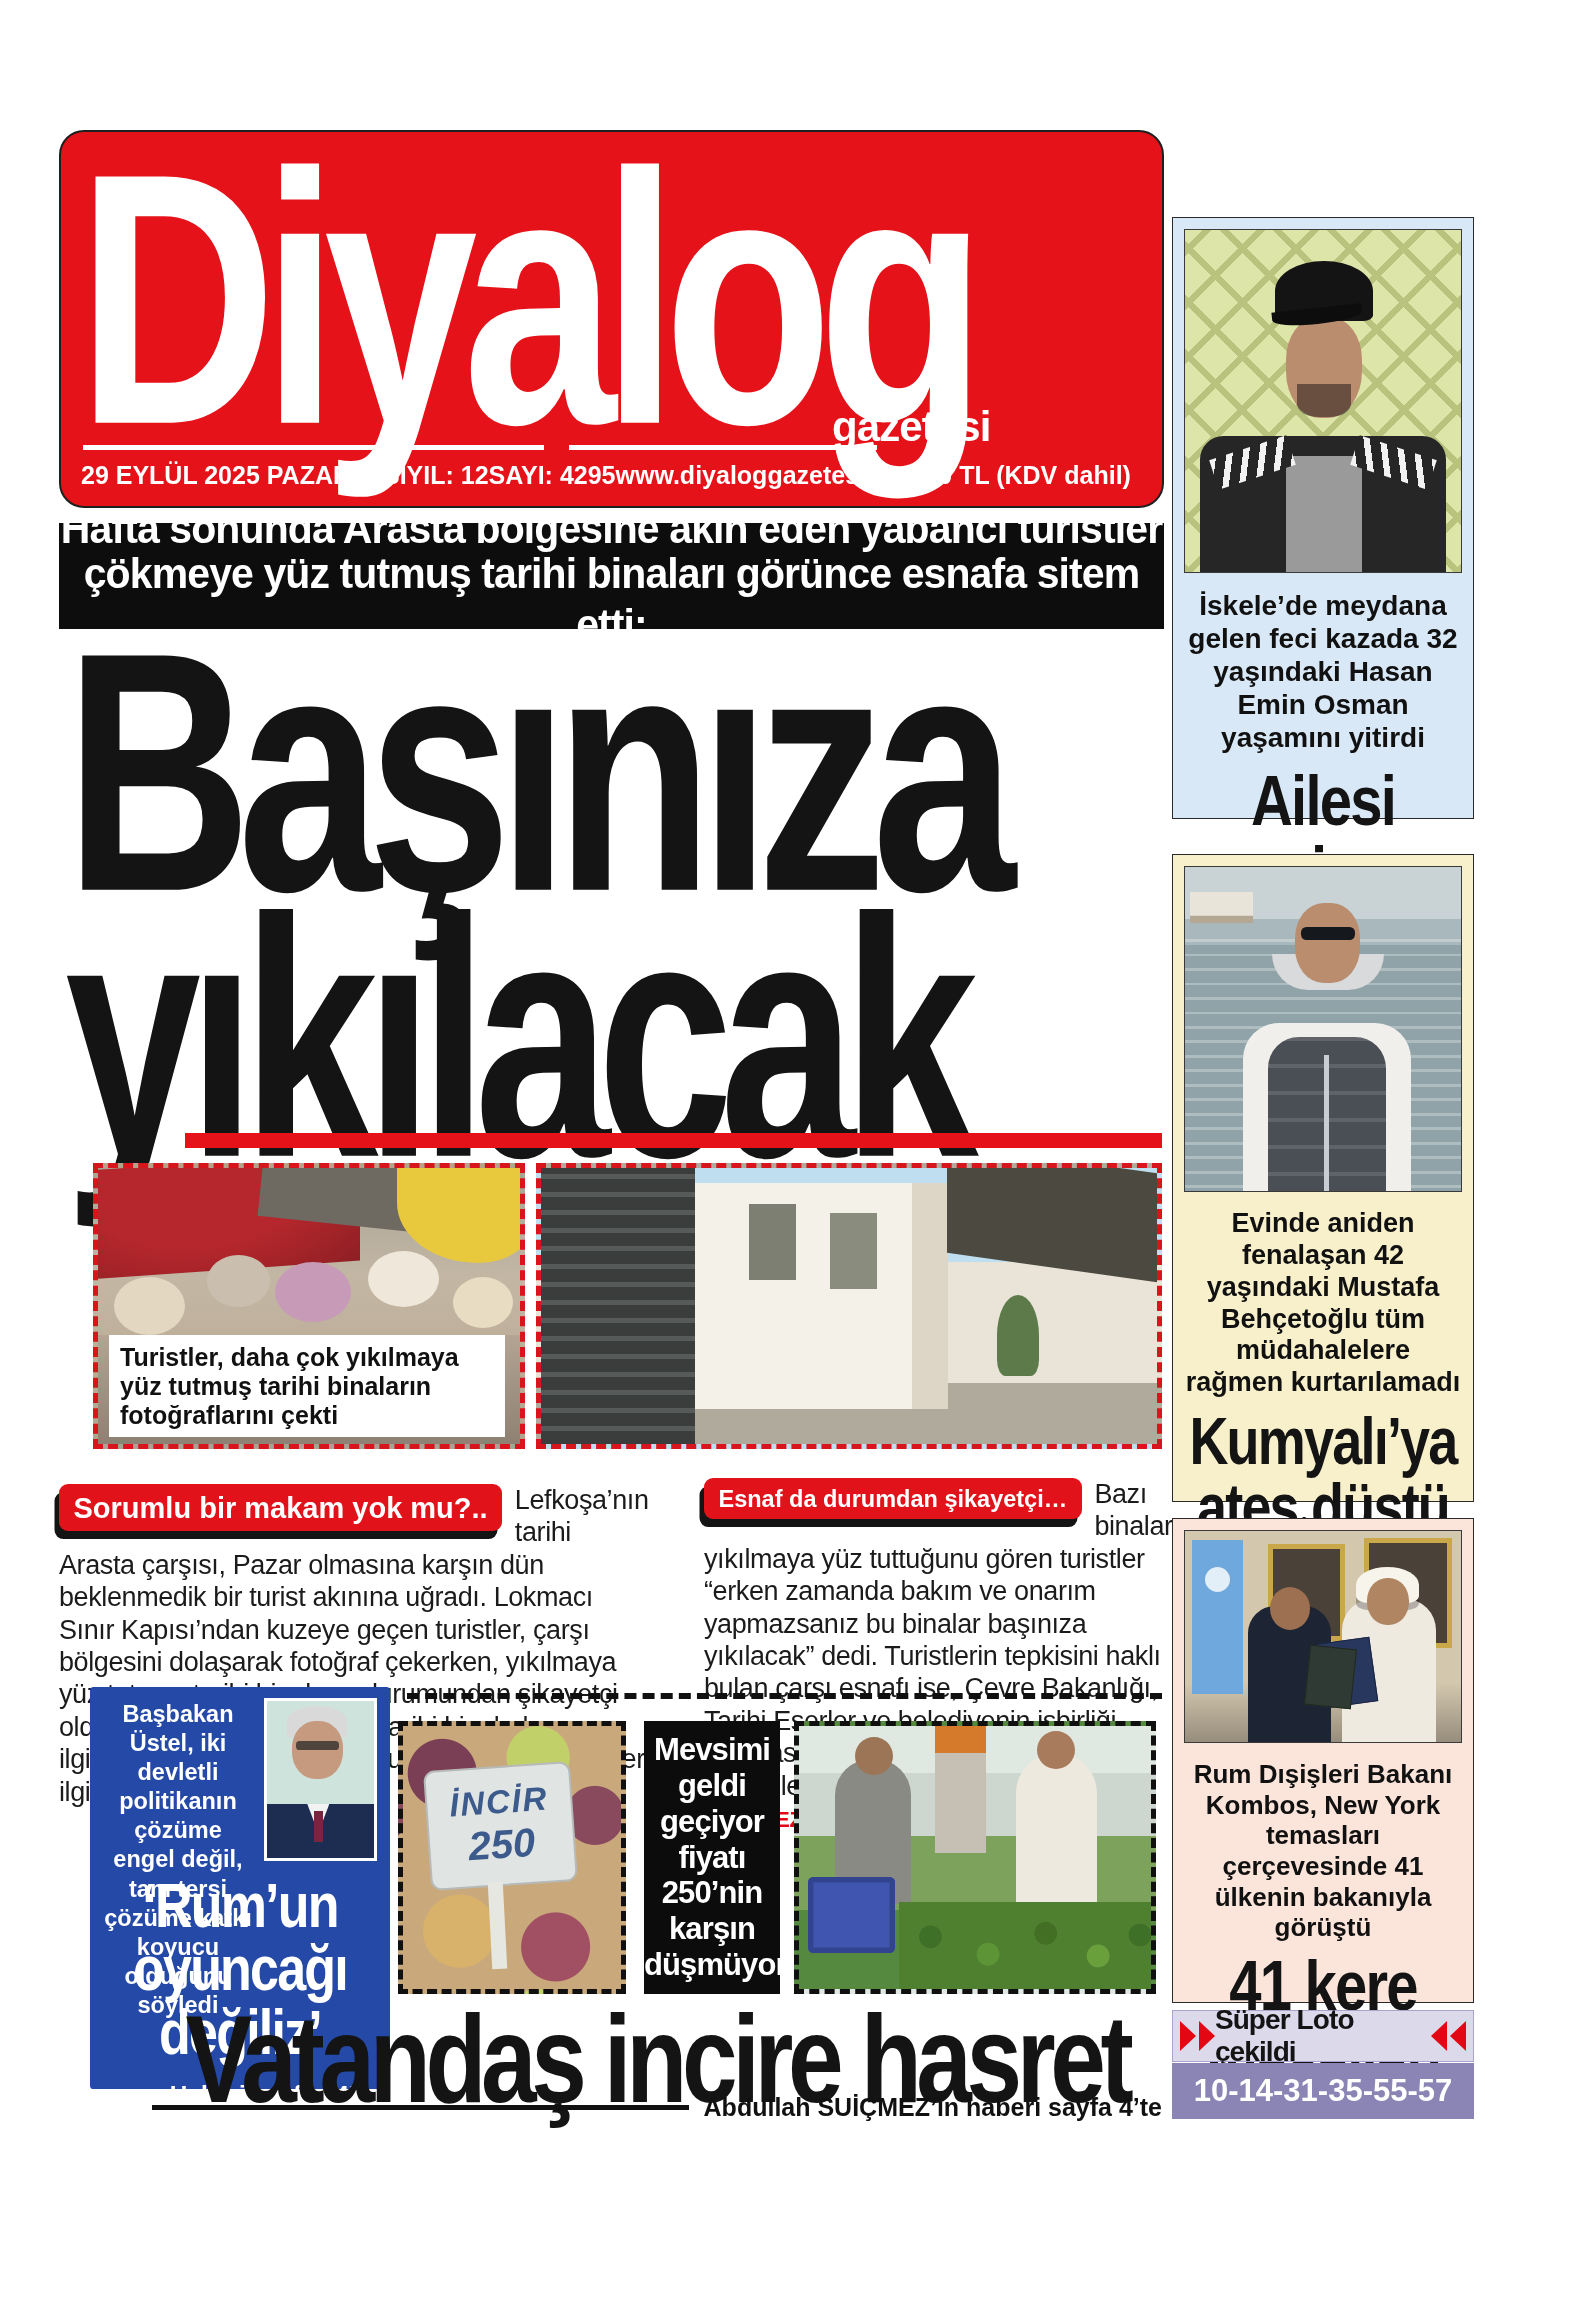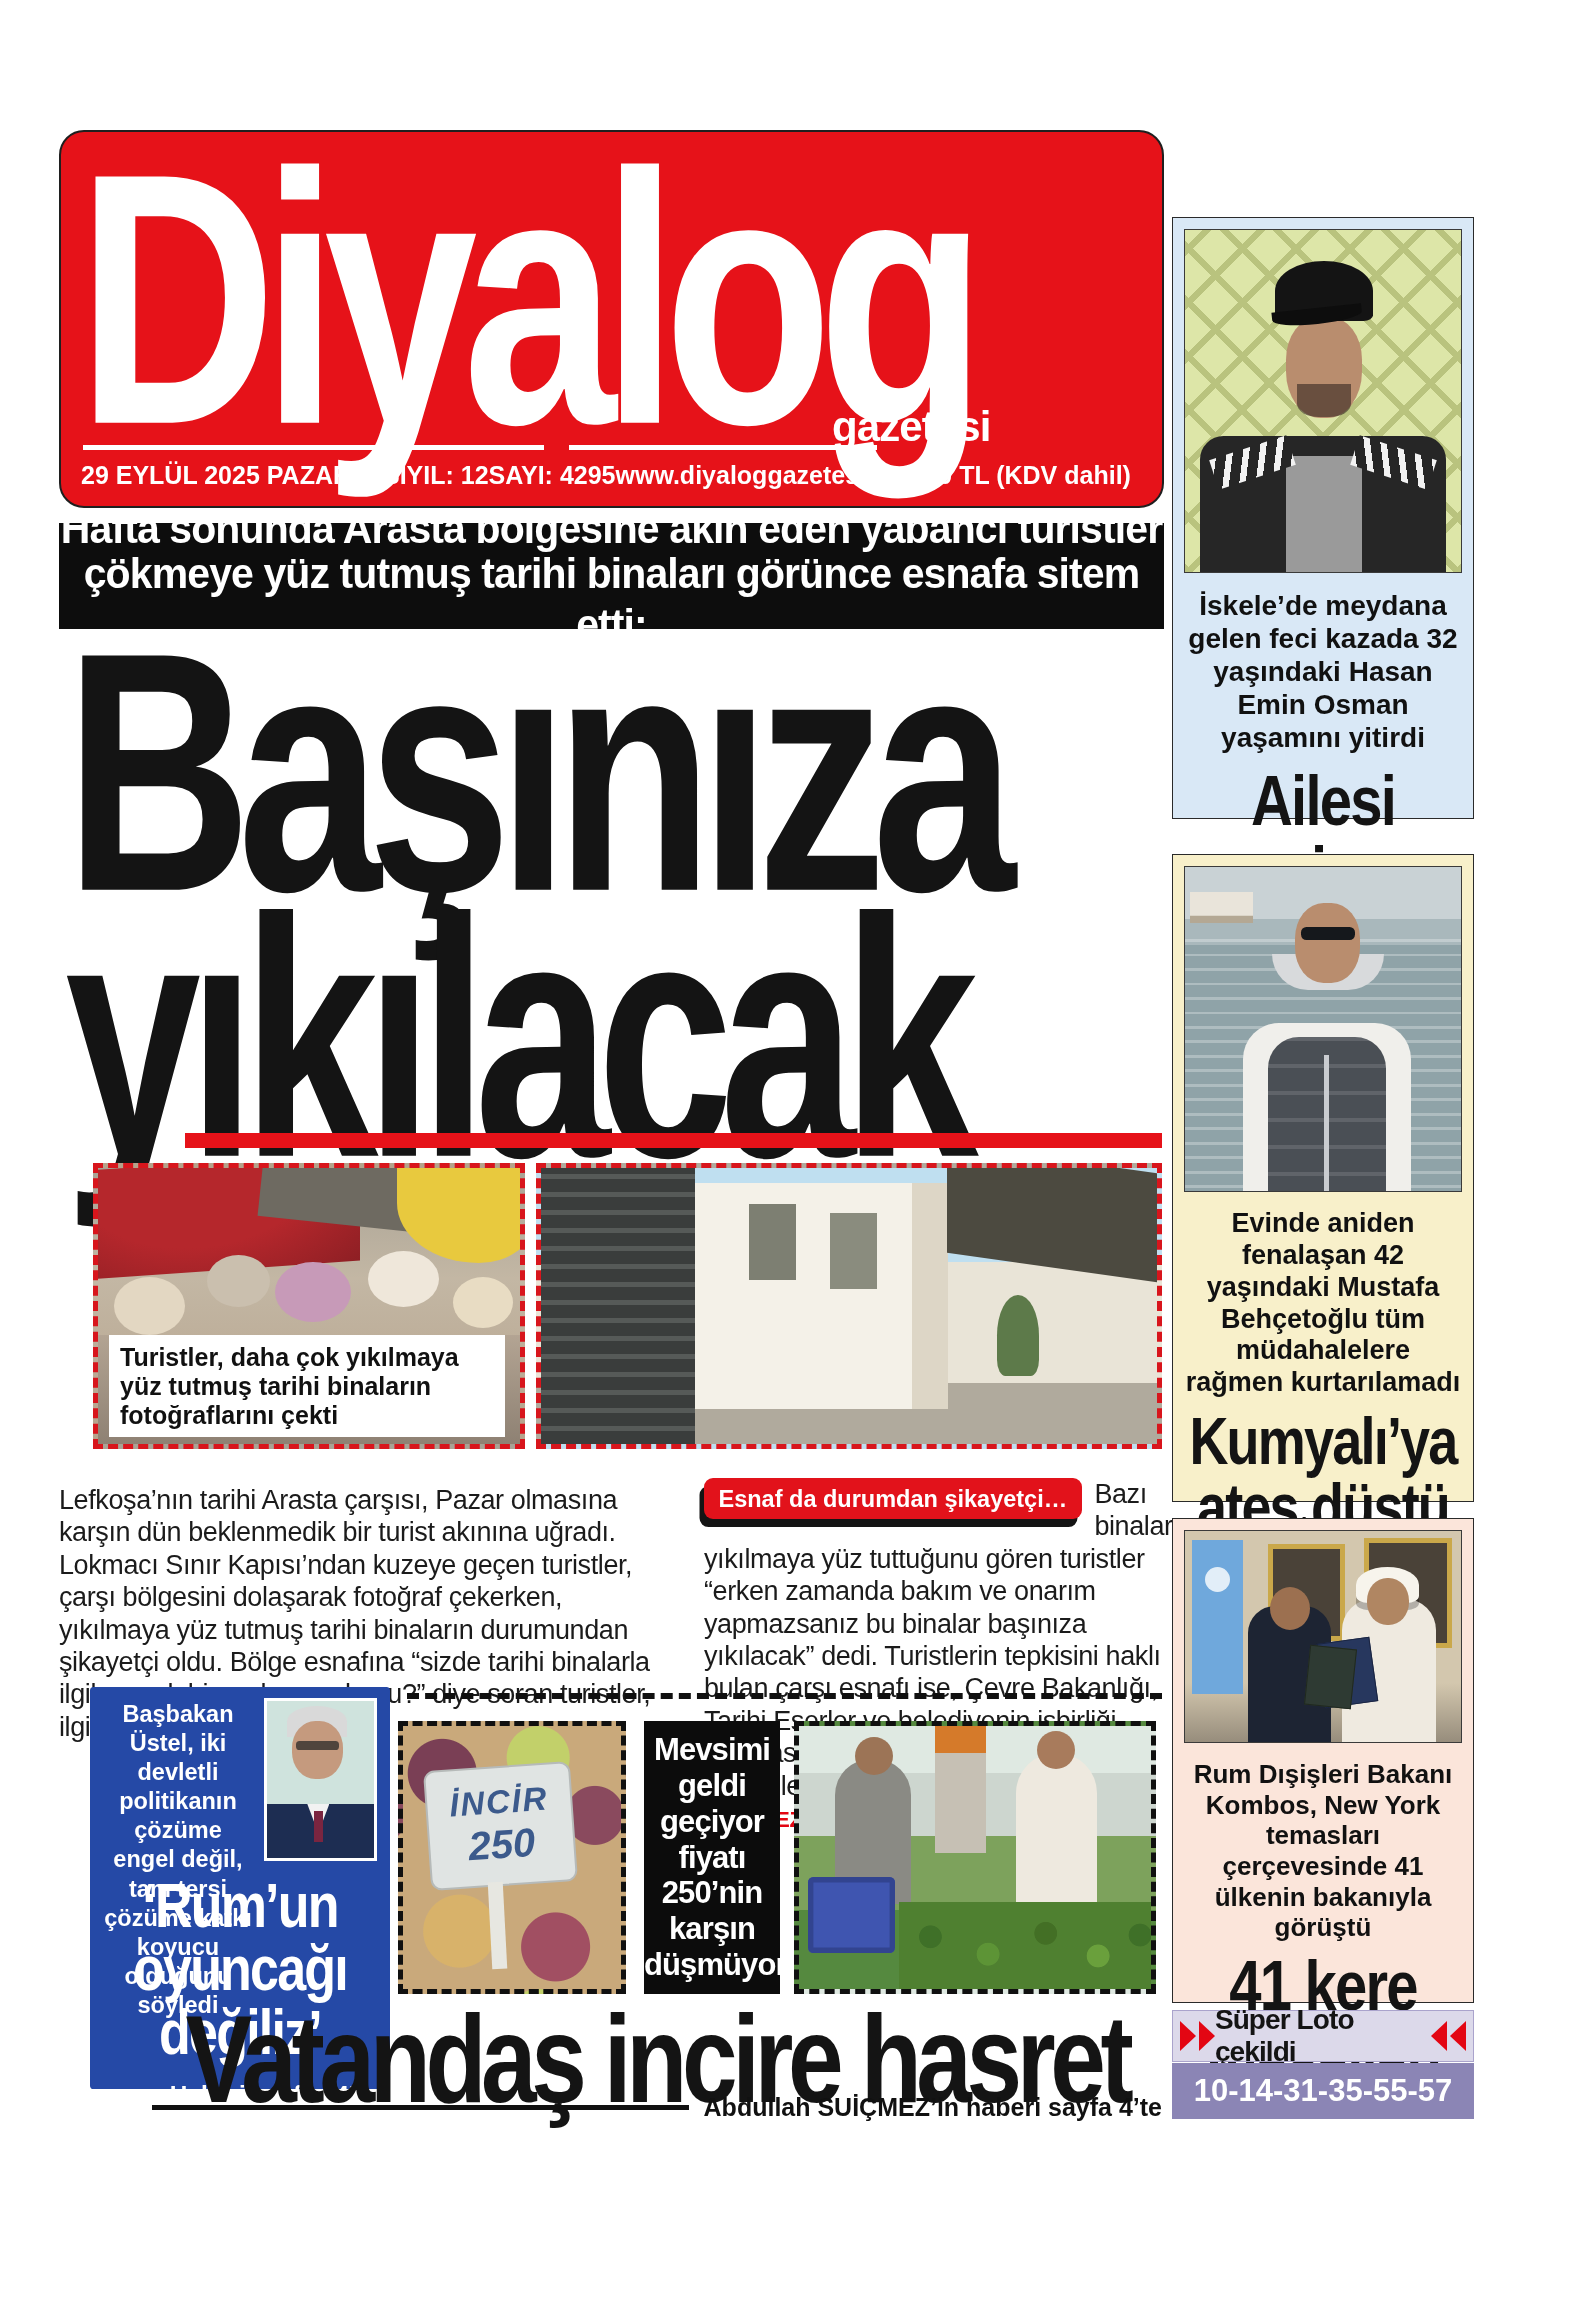--- a/index.html
+++ b/index.html
@@ -224,20 +224,21 @@
   </div>
   <div class="abs photo red-dash photo-street">
     <div class="shape shop-dark"></div>
     <div class="shape building-white"></div>
     <div class="shape bw-window"></div>
     <div class="shape roof-dark"></div>
     <div class="shape street-tree"></div>
   </div>
 
   <div class="abs article article-left">
+    <span class="tag t1">Sorumlu bir makam yok mu?..</span>
     <p>Lefkoşa’nın tarihi Arasta çarşısı, Pazar olmasına karşın dün beklenmedik bir turist akınına uğradı. Lokmacı Sınır Kapısı’ndan kuzeye geçen turistler, çarşı bölgesini dolaşarak fotoğraf çekerken, yıkılmaya yüz tutmuş tarihi binaların durumundan şikayetçi oldu. Bölge esnafına “sizde tarihi binalarla ilgilenecek bir makam yok mu?” diye soran turistler, ilgililerin uyarılmasını istedi.</p>
   </div>
   <div class="abs article article-right">
     <span class="tag t2">Esnaf da durumdan şikayetçi…</span>
     <p><span>Bazı binaların yıkılmaya yüz tuttuğunu gören turistler “erken zamanda bakım ve onarım yapmazsanız bu binalar başınıza yıkılacak” dedi. Turistlerin tepkisini haklı bulan çarşı esnafı ise, Çevre Bakanlığı, Tarihi Eserler ve belediyenin işbirliği yapması halinde binaların korumaya alınabileceğini söyledi.</span>&nbsp; <span class="red-byline">Abdullah SUİÇMEZ’in haberi sayfa 2-3’te</span></p>
   </div>
 
   <div class="abs dashed-divider"></div>
 
   <div class="abs blue-box">

